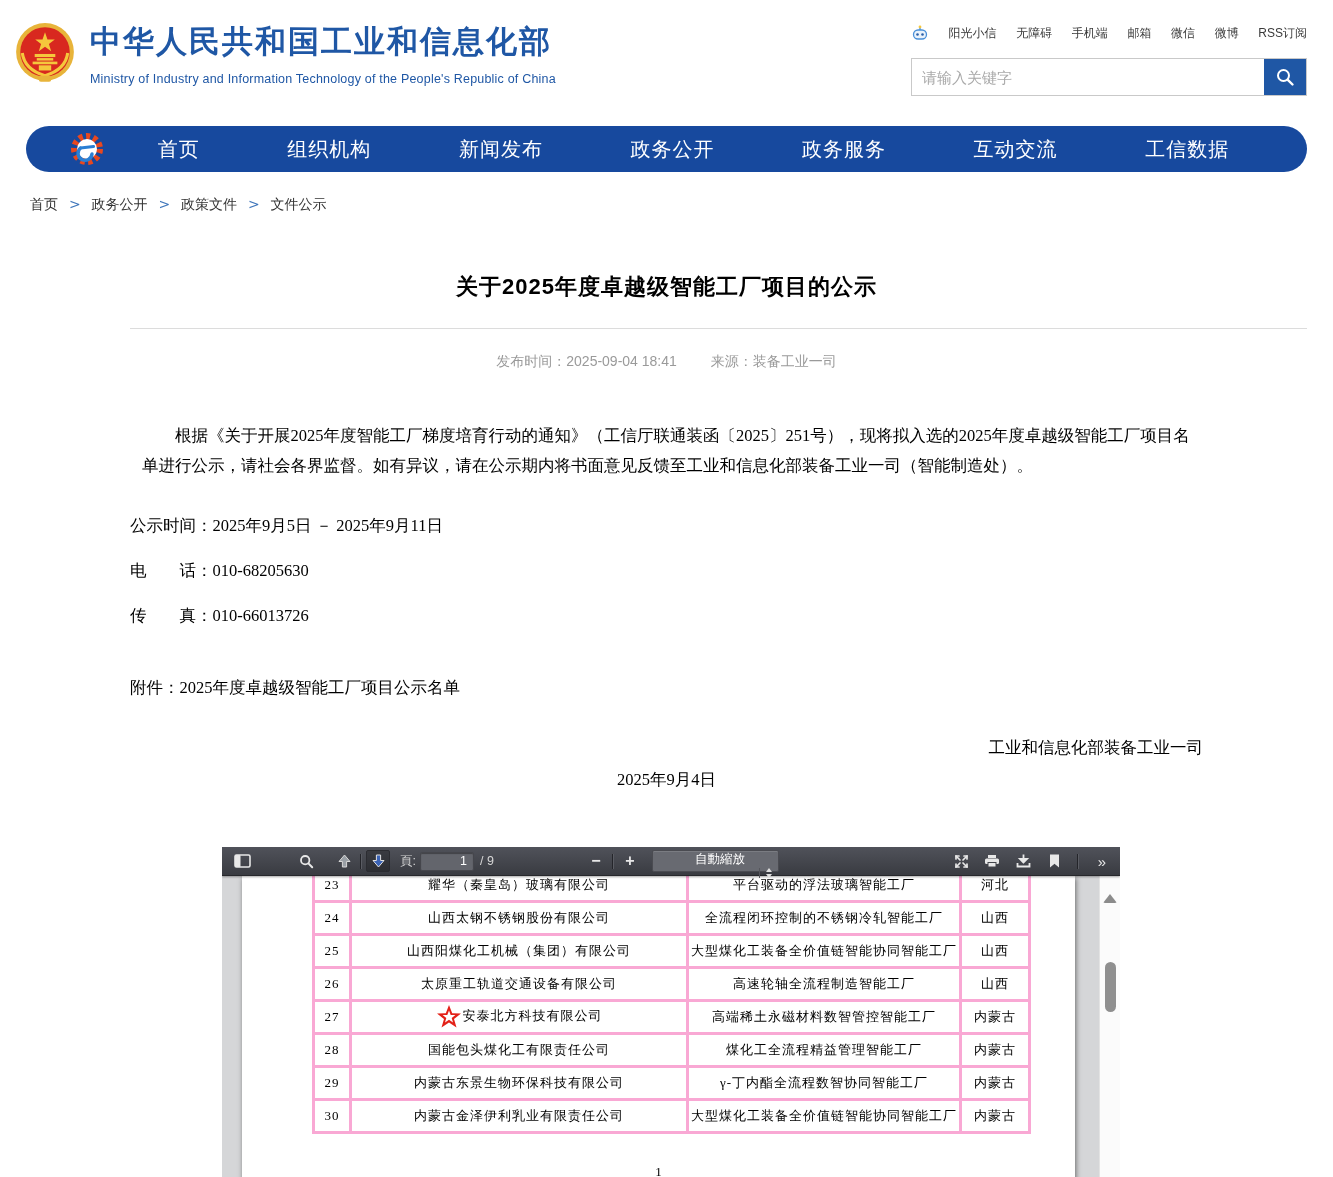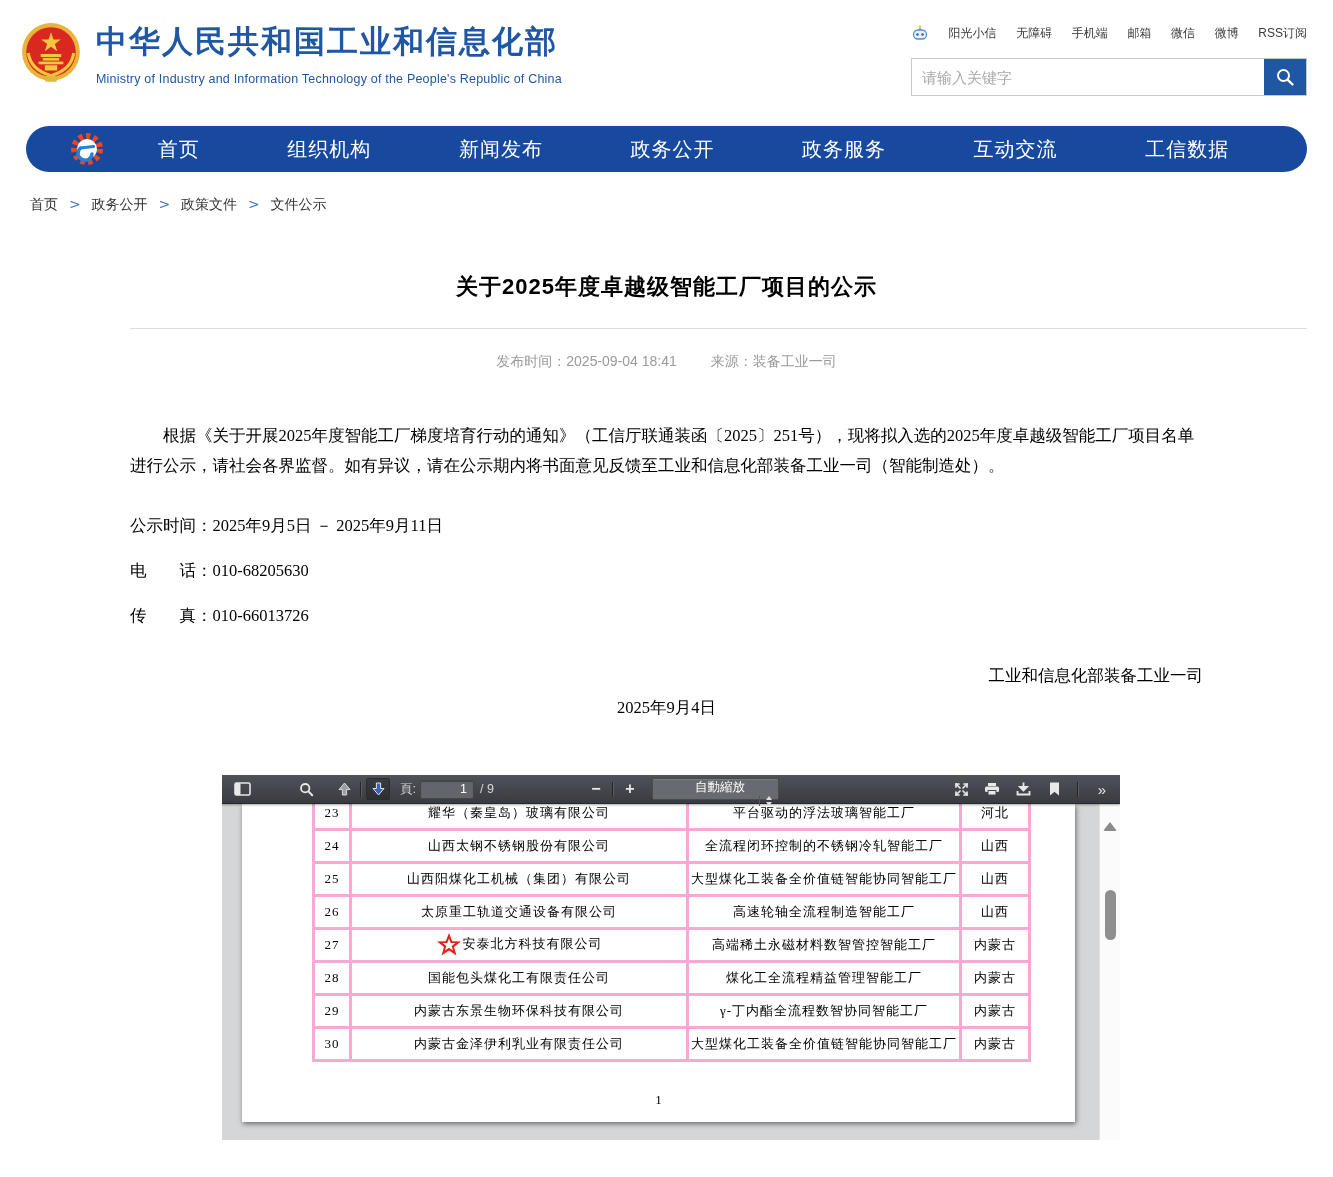--- a/index.html
+++ b/index.html
@@ -2,21 +2,21 @@
 <html><head>
 <meta charset="utf-8">
 <style>
   html,body{margin:0;padding:0;}
   body{
     width:1333px;height:1177px;overflow:hidden;background:#fff;
     font-family:"Liberation Sans","DejaVu Sans",sans-serif;color:#333;
     position:relative;
   }
   
-  .header{display:flex;justify-content:space-between;align-items:flex-start;padding:22px 26px 0 20px;}
+  .header{display:flex;justify-content:space-between;align-items:flex-start;padding:22px 26px 0 14px;}
   .logo-group{display:flex;align-items:center;gap:14px;}
   .emblem{width:62px;height:66px;flex:0 0 auto;}
   .site-title-zh{font-size:31px;font-weight:bold;color:#1f57a5;letter-spacing:2px;line-height:1.15;}
   .site-title-en{font-size:12.5px;color:#1f57a5;margin-top:13px;letter-spacing:.2px;}
   .header-right{width:396px;}
   .quick-links{display:flex;align-items:center;justify-content:space-between;font-size:12px;color:#3a3a3a;height:22px;}
   .quick-links a{color:#3a3a3a;text-decoration:none;cursor:pointer;white-space:nowrap;}
   .robot-icon{width:18px;height:20px;display:inline-block;}
   .search-bar{margin-top:14px;display:flex;border:1px solid #c9c9c9;height:38px;box-sizing:border-box;}
   .search-input{flex:1;border:none;outline:none;padding:0 10px;font-size:15px;color:#555;font-family:inherit;}
@@ -31,21 +31,21 @@
   .breadcrumb{margin:24px 0 0 30px;font-size:14px;color:#333;}
   .breadcrumb .crumb{cursor:pointer;}
   .breadcrumb .sep{color:#3f76bb;padding:0 7px;font-family:"DejaVu Sans",sans-serif;}
   
   .article{margin:0 26px;}
   .article-title{margin-top:58px;text-align:center;font-size:22px;font-weight:bold;color:#000;letter-spacing:1px;}
   .article-divider{margin:26px 0 0 104px;border-bottom:1px solid #dcdcdc;}
   .article-meta{margin-top:24px;text-align:center;font-size:14px;color:#9a9a9a;}
   .article-meta .src{margin-left:30px;}
   .article-body{margin:50px 104px 0 104px;font-family:"Liberation Serif","DejaVu Serif",serif;font-size:16.5px;color:#000;line-height:30px;}
-  .p-indent{text-indent:2em;margin:0;}
+  .p-indent{text-indent:2em;margin:12px;}
   .info-line{margin-top:15px;}
   .info-first{margin-top:30px;}
   .attachment{margin-top:42px;cursor:pointer;}
   .signature{margin-top:30px;text-align:right;}
   .sign-date{margin-top:2px;text-align:center;}
   
   .pdf-viewer{margin:52px 0 0 222px;width:898px;height:365px;position:relative;background:#d5d6d8;overflow:hidden;}
   .pdf-toolbar{height:28px;background:linear-gradient(#50525a,#393b41);border-bottom:1px solid #27282c;display:flex;align-items:center;position:relative;z-index:3;box-shadow:0 1px 2px rgba(0,0,0,.35);}
   .tb-btn{height:22px;min-width:24px;display:flex;align-items:center;justify-content:center;cursor:pointer;border-radius:2px;color:#e8e8e8;}
   .tb-btn svg{display:block;}
@@ -160,20 +160,21 @@
   <div class="article-meta">
     <span>发布时间：2025-09-04 18:41</span>
     <span class="src">来源：装备工业一司</span>
   </div>
 
   <div class="article-body">
     <p class="p-indent">根据《关于开展2025年度智能工厂梯度培育行动的通知》（工信厅联通装函〔2025〕251号），现将拟入选的2025年度卓越级智能工厂项目名单进行公示，请社会各界监督。如有异议，请在公示期内将书面意见反馈至工业和信息化部装备工业一司（智能制造处）。</p>
     <div class="info-line info-first">公示时间：2025年9月5日 － 2025年9月11日</div>
     <div class="info-line">电　　话：010-68205630</div>
     <div class="info-line">传　　真：010-66013726</div>
+    <div class="attachment">附件：2025年度卓越级智能工厂项目公示名单</div>
     <div class="signature">工业和信息化部装备工业一司</div>
     <div class="sign-date">2025年9月4日</div>
   </div>
 </div>
 
 <div class="pdf-viewer">
   <div class="pdf-toolbar">
     <div class="tb-btn" style="margin-left:8px">
       <svg width="17" height="14" viewBox="0 0 17 14">
           <rect x="1" y="1" width="15" height="12" rx="1.5" fill="none" stroke="#e8e8e8" stroke-width="1.6"></rect>

